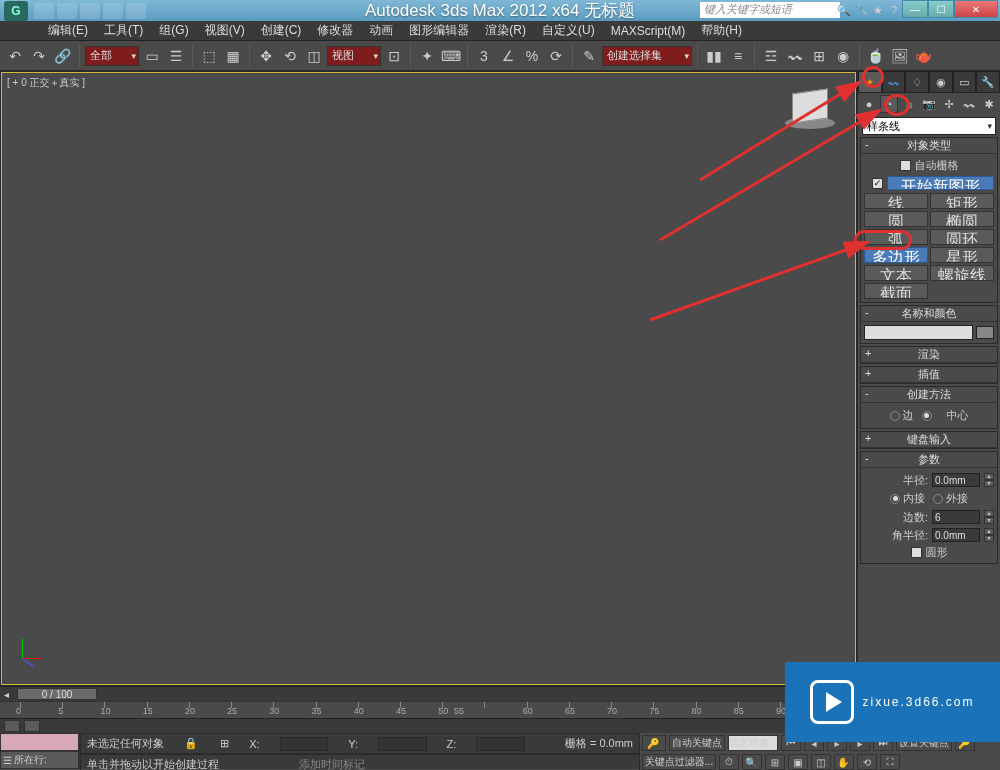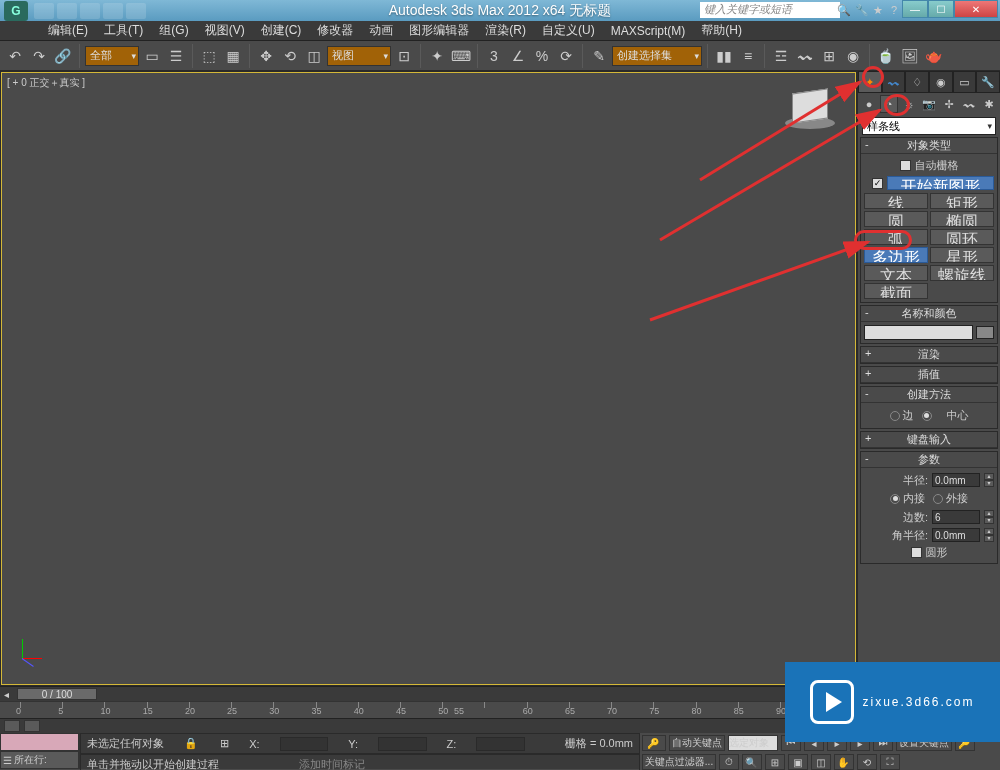--- a/index.html
+++ b/index.html
@@ -3,38 +3,38 @@
 <meta charset="utf-8">
 <style>
 * { margin: 0; padding: 0; box-sizing: border-box; font-family: "Microsoft YaHei", SimSun, sans-serif; }
 body { width: 1000px; height: 770px; background: #4a4a4a; color: #cccccc; overflow: hidden; position: relative; font-size: 11px; }
 
 
 .title-bar { height: 21px; background: linear-gradient(#7fb8d6, #5a9bc0); display: flex; align-items: center; position: relative; }
 .app-icon { width: 24px; height: 20px; background: #2a6a5e; border-radius: 3px; margin-left: 4px; display:flex; align-items:center; justify-content:center; color:#8fd; font-weight:bold; font-size:12px;}
 .qat { display: flex; gap: 3px; margin-left: 6px; }
 .qat .btn { width: 20px; height: 16px; background: rgba(255,255,255,0.15); border-radius: 2px; }
-.title-text { position: absolute; left: 50%; transform: translateX(-50%); color: #fff; font-size: 14px; text-shadow: 0 1px 2px rgba(0,0,0,.4); }
+.title-text { position: absolute; left: 50%; transform: translateX(-50%); color: #fff; font-size: 17px; text-shadow: 0 1px 2px rgba(0,0,0,.4); }
 .search-box { position: absolute; right: 160px; top: 2px; width: 140px; height: 16px; background: #fff; font-size: 11px; color:#888; padding-left:4px; font-style:italic;}
 .title-icons { position:absolute; right:95px; display:flex; gap:4px;}
 .title-icons span{width:14px;height:14px;}
 .win-btns { position: absolute; right: 2px; top: 0; display: flex; }
 .win-btn { width: 26px; height: 18px; background: linear-gradient(#8cc, #6aa); border:1px solid #48a; display:flex; align-items:center; justify-content:center; color:#fff; font-size:10px;}
 .win-btn.max{background:linear-gradient(#8cc,#6aa);}
 .win-btn.close { background: linear-gradient(#e77, #c44); width:44px;}
 
 
 .menu-bar { height: 20px; background: #3a3a3a; display: flex; align-items: center; padding-left: 40px; gap: 0px; border-bottom: 1px solid #222;}
 .menu-item { padding: 2px 8px; font-size: 12px; color: #ddd; cursor: pointer; }
 
 
 .main-toolbar { height: 30px; background: #4a4a4a; border-bottom: 1px solid #2a2a2a; display: flex; align-items: center; padding: 0 4px; gap: 2px; }
 .tb-sep { width: 1px; height: 24px; background: #333; margin: 0 3px; border-right:1px solid #5a5a5a;}
 .tb-btn { width: 22px; height: 22px; border: 1px solid transparent; display:flex; align-items:center; justify-content:center; color:#ccc; cursor:pointer; font-size:14px;}
-.tb-dropdown { height: 20px; background: #a16207; border: 1px solid #333; color: #ddd; font-size: 11px; padding: 0 14px 0 4px; position:relative; display:flex; align-items:center;}
+.tb-dropdown { height: 20px; background: #7f1d1d; border: 1px solid #333; color: #ddd; font-size: 11px; padding: 0 14px 0 4px; position:relative; display:flex; align-items:center;}
 .tb-dropdown::after{content:"▾"; position:absolute; right:2px; font-size:9px;}
 
 
 .viewport-area { position: absolute; top: 71px; left: 0; right: 143px; bottom: 84px; background: #4a4a4a; border: 1px solid #2a2a2a; }
 .viewport { width: 100%; height: 100%; border: 1px solid #d4b838; position: relative; background: #4a4a4a;}
 .viewport-label { position: absolute; top: 3px; left: 5px; color: #ccc; font-size: 10px; }
 .viewcube { position: absolute; top: 10px; right: 20px; width: 50px; height: 50px;}
 .viewcube .cube{width:36px;height:30px;background:#ddd;border:1px solid #888;transform:skewY(-8deg);margin:8px auto 0;}
 .viewcube .base{width:50px;height:12px;background:#888;border-radius:50%;margin-top:-4px;}
 .axis-tripod { position: absolute; bottom: 20px; left: 15px; width: 30px; height: 30px; }
@@ -156,21 +156,21 @@
   <div class="tb-dropdown" style="width:54px">全部</div>
   <div class="tb-btn">▭</div>
   <div class="tb-btn">☰</div>
   <div class="tb-sep"></div>
   <div class="tb-btn">⬚</div>
   <div class="tb-btn">▦</div>
   <div class="tb-sep"></div>
   <div class="tb-btn">✥</div>
   <div class="tb-btn">⟲</div>
   <div class="tb-btn">◫</div>
-  <div class="tb-dropdown" style="width:64px">视图</div>
+  <div class="tb-dropdown" style="width:54px">视图</div>
   <div class="tb-btn">⊡</div>
   <div class="tb-sep"></div>
   <div class="tb-btn">✦</div>
   <div class="tb-btn">⌨</div>
   <div class="tb-sep"></div>
   <div class="tb-btn">3</div>
   <div class="tb-btn">∠</div>
   <div class="tb-btn">%</div>
   <div class="tb-btn">⟳</div>
   <div class="tb-sep"></div>

